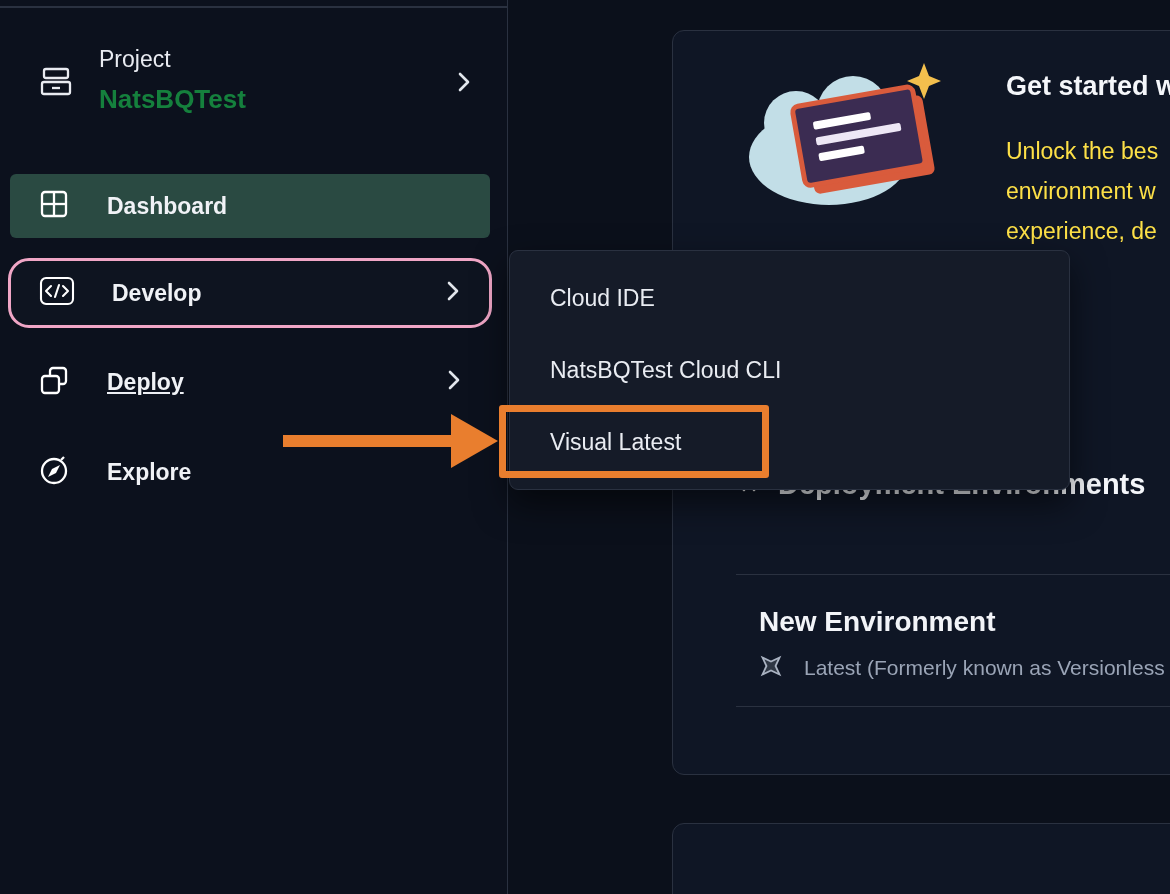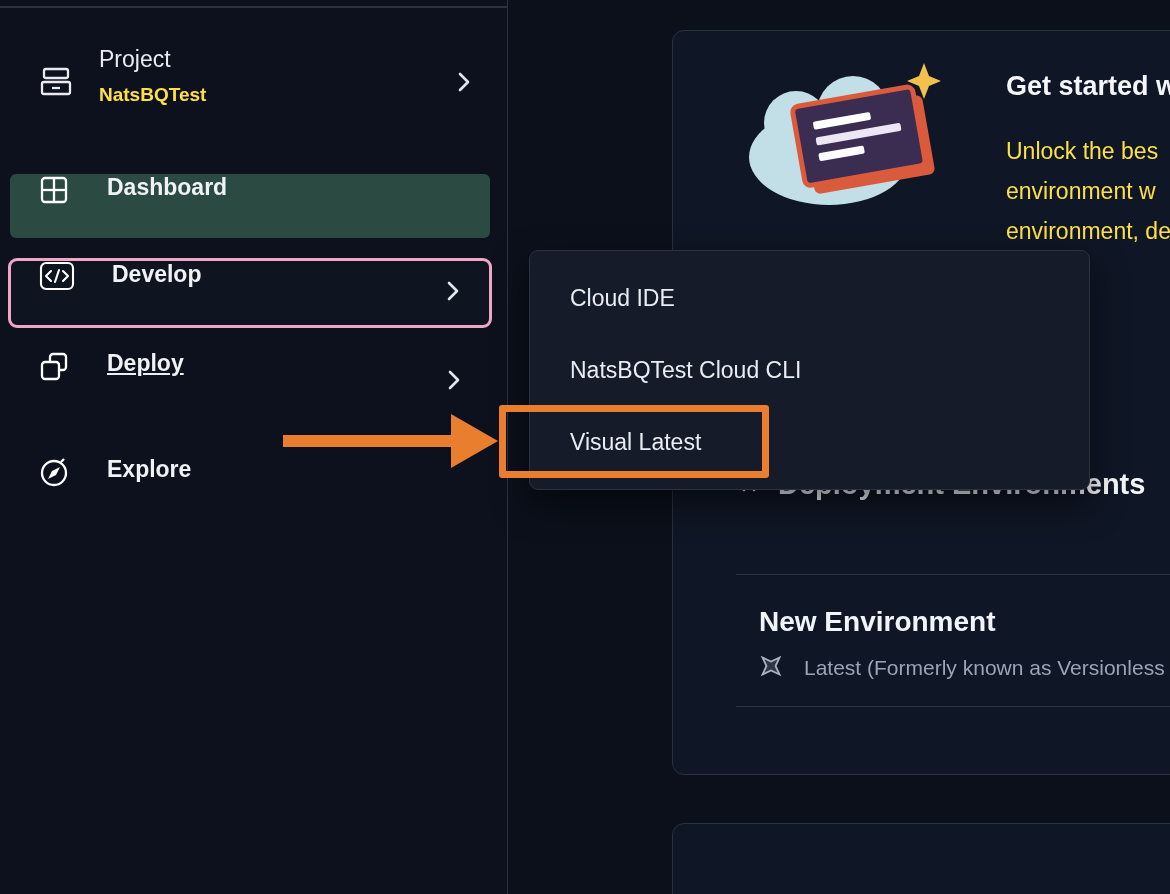--- a/index.html
+++ b/index.html
@@ -12,41 +12,41 @@
   }
   
   .sidebar {
     position:absolute; left:0; top:0; width:508px; height:894px;
     background:#0C111D; border-right:1px solid #2A3140; z-index:5;
   }
   .topline { position:absolute; left:0; top:6px; width:508px; height:2px; background:#2A3140; }
   .project-row { position:absolute; left:0; top:30px; width:508px; height:110px; cursor:pointer; }
   .project-icon { position:absolute; left:38px; top:32px; }
   .project-label { position:absolute; left:99px; top:16px; font-size:23px; color:#E9EBF1; }
-  .project-name  { position:absolute; left:99px; top:54px; font-size:19px; font-weight:bold; color:#fde047; }
+  .project-name  { position:absolute; left:99px; top:54px; font-size:26px; font-weight:bold; color:#15803d; }
   .project-chevron { position:absolute; right:36px; top:40px; }
 
   .nav-item {
     position:absolute; left:10px; width:480px; height:64px;
-    display:flex; padding-left:28px;
+    display:flex; align-items:center; padding-left:28px;
     border-radius:6px; cursor:pointer;
   }
   .nav-item .label { margin-left:37px; font-size:23px; font-weight:bold; color:#F0F2F6; }
   .nav-item .chev  { position:absolute; right:28px; top:50%; transform:translateY(-50%); }
   .nav-dashboard { top:174px; background:#2A4A42; }
-  .nav-develop   { left:8px; top:258px; width:484px; height:70px; background:#0E1420; border:3px solid #F0A6C6; border-radius:9px; }
+  .nav-develop   { left:8px; top:258px; width:484px; height:70px; background:#0E1420; border:3px solid #F0A6C6; border-radius:21px; }
   .nav-deploy    { top:350px;text-decoration:underline; }
-  .nav-explore   { top:456px; }
+  .nav-explore   { top:440px; }
 
   
   .flyout {
     position:absolute; left:509px; top:250px; width:561px; height:240px;
     background:#151B28; border:1px solid #2A3140; border-radius:9px;
     box-shadow:0 14px 34px rgba(0,0,0,.55);
-    z-index:40; padding-top:11px;margin-left:20px;
+    z-index:40; padding-top:11px;
   }
   .flyout-item {
     height:72px; display:flex; align-items:center; padding-left:40px;
     font-size:23px; color:#E9ECF2; cursor:pointer;
   }
 
   
   .annotation-box {
     position:absolute; left:499px; top:405px; width:270px; height:73px;
     border:7px solid #E97E2E; border-radius:3px; z-index:60; pointer-events:none;
@@ -174,21 +174,21 @@
         <rect x="76" y="72" width="86" height="8" rx="2" fill="#EDE7F5"></rect>
         <rect x="76" y="88" width="46" height="8" rx="2" fill="#FFFFFF"></rect>
       </g>
       <path d="M183 6 L188 19 L200 24 L188 29 L183 42 L178 29 L166 24 L178 19 Z" fill="#F3BF4D"></path>
     </svg>
   </span>
   <div class="promo-title">Get started w</div>
   <div class="promo-lines">
     <span>Unlock the bes</span>
     <span>environment w</span>
-    <span>environment, de</span>
+    <span>experience, de</span>
   </div>
 
   <div class="env-heading">
     <span>
       <svg width="30" height="30" viewBox="0 0 30 30" fill="none" stroke="#FFFFFF" stroke-width="2.5" stroke-linecap="round" stroke-linejoin="round">
         <polyline points="10,7 3,15 10,23"></polyline>
         <polyline points="20,7 27,15 20,23"></polyline>
       </svg>
     </span>
     <span class="txt">Deployment Environments</span>

